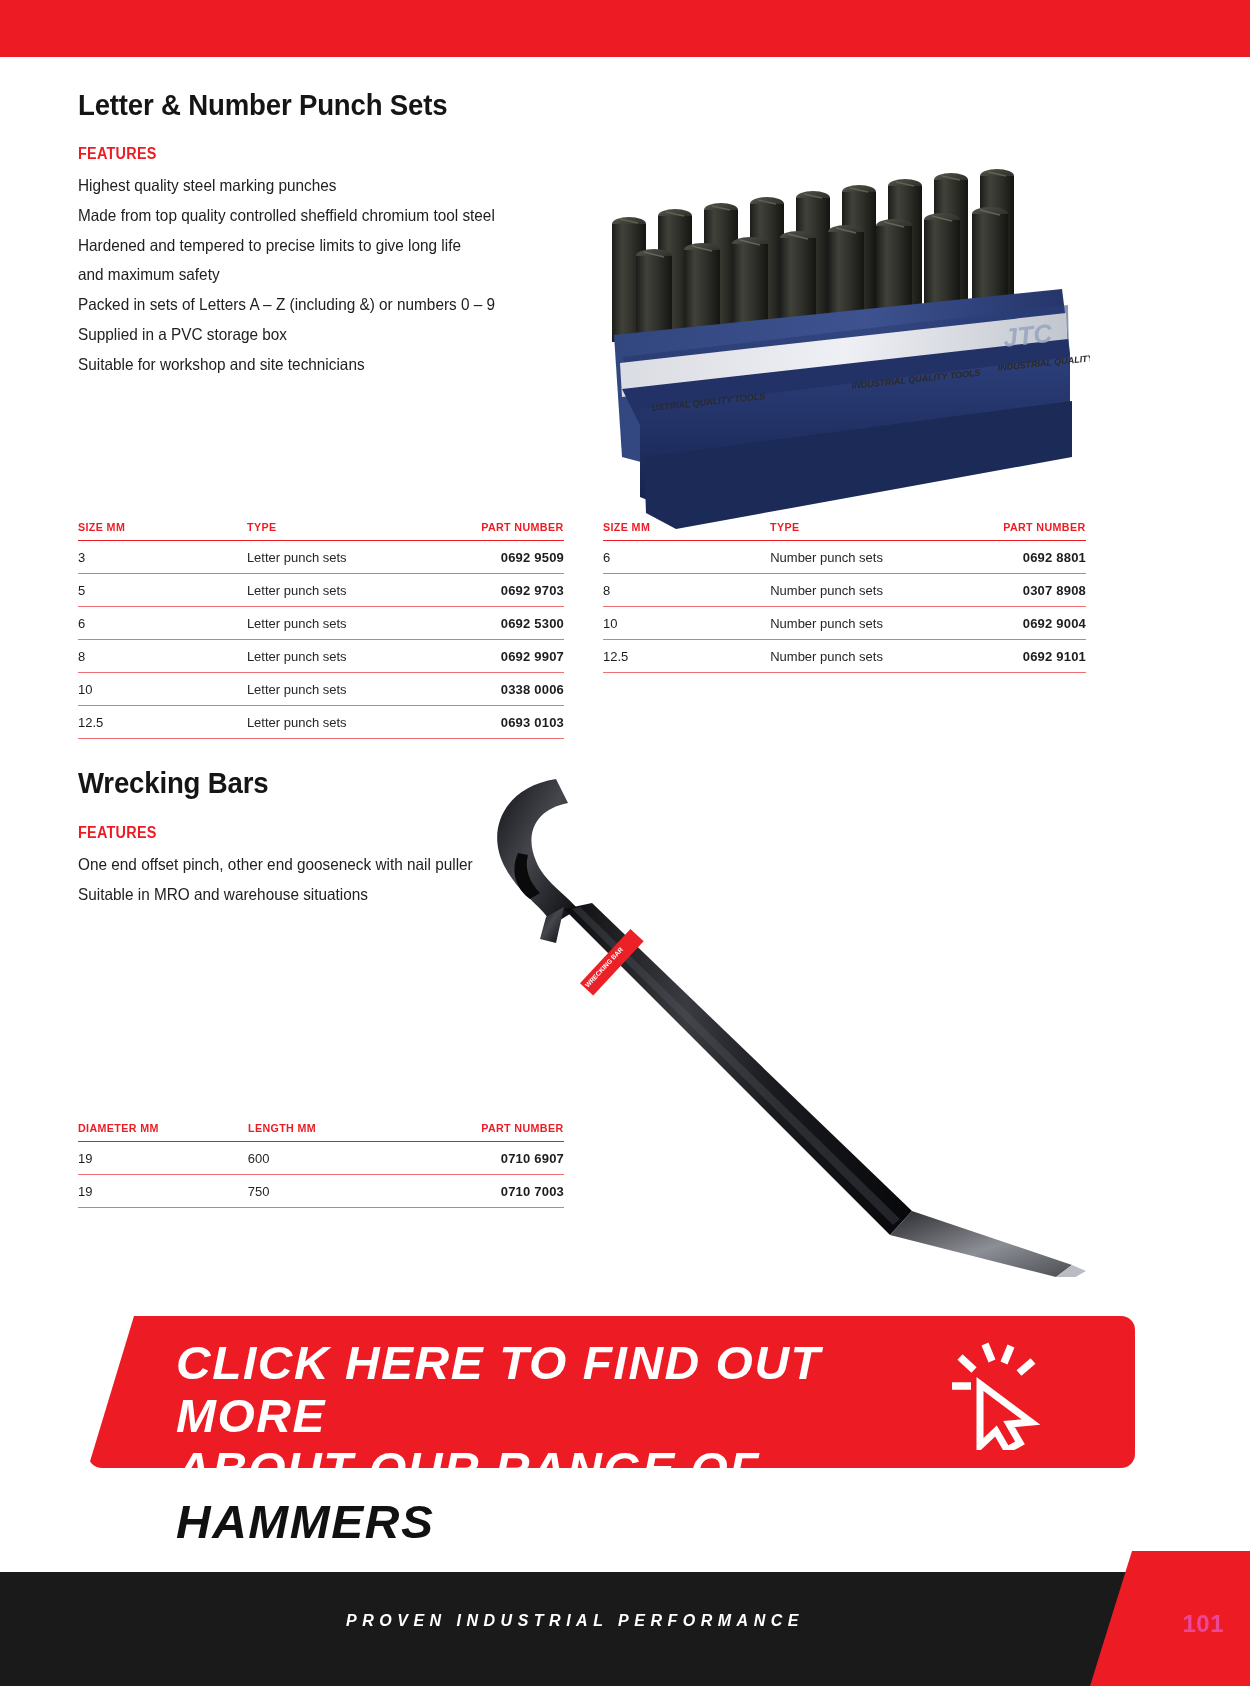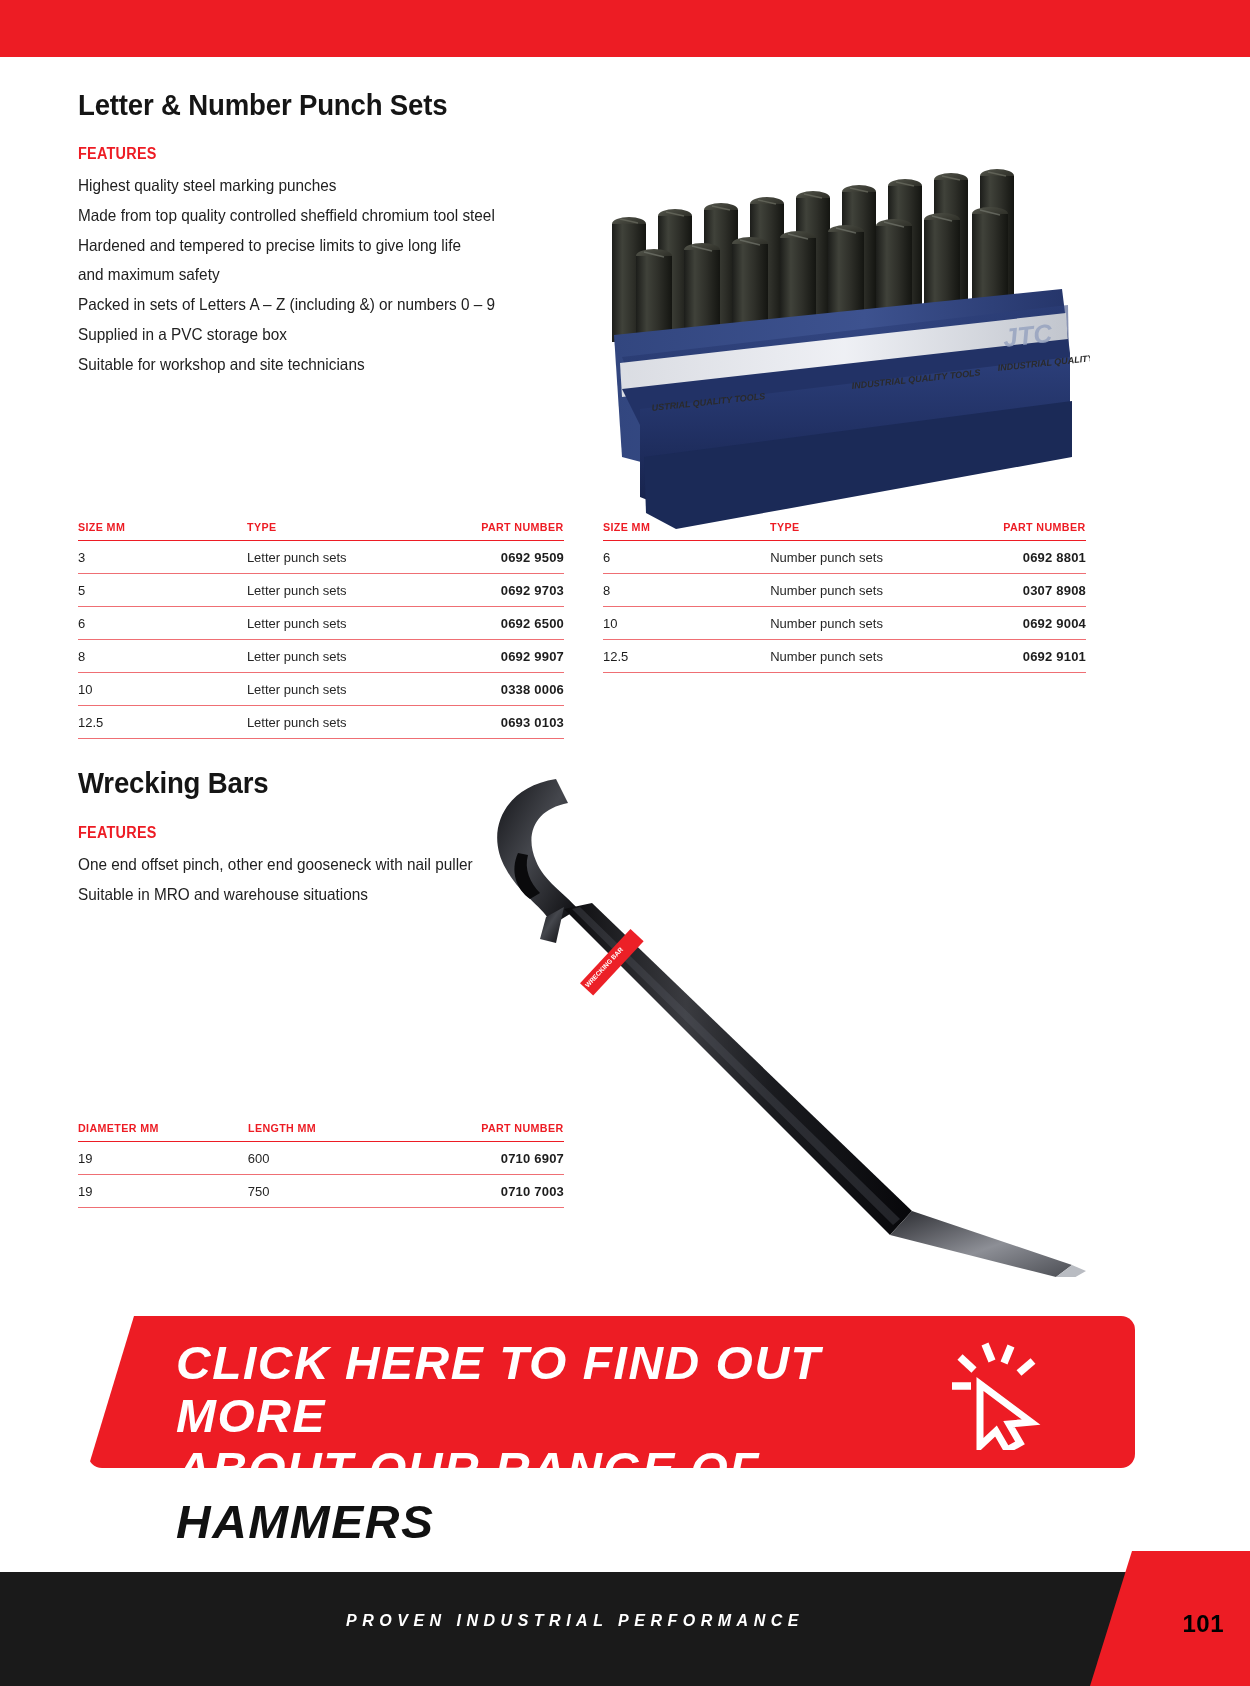--- a/index.html
+++ b/index.html
@@ -192,21 +192,21 @@
     top: 1551px;
     width: 160px;
     height: 135px;
     background: #ed1c24;
     clip-path: polygon(42px 0, 100% 0, 100% 100%, 0 100%);
   }
   .page-num {
     position: absolute;
     right: 26px;
     top: 1610px;
-    color: #000000;
+    color: #ec4899;
     font-size: 24px;
     font-weight: bold;
     letter-spacing: 0.5px;
   }
 </style>
 </head>
 <body>
 
 <div class="top-bar"></div>
 
@@ -379,21 +379,21 @@
           <td class="num">0692  9509</td>
         </tr>
         <tr>
           <td>5</td>
           <td class="type">Letter punch sets</td>
           <td class="num">0692  9703</td>
         </tr>
         <tr>
           <td>6</td>
           <td class="type">Letter punch sets</td>
-          <td class="num">0692  6500</td>
+          <td class="num">0692  5300</td>
         </tr>
         <tr>
           <td>8</td>
           <td class="type">Letter punch sets</td>
           <td class="num">0692  9907</td>
         </tr>
         <tr>
           <td>10</td>
           <td class="type">Letter punch sets</td>
           <td class="num">0338  0006</td>

